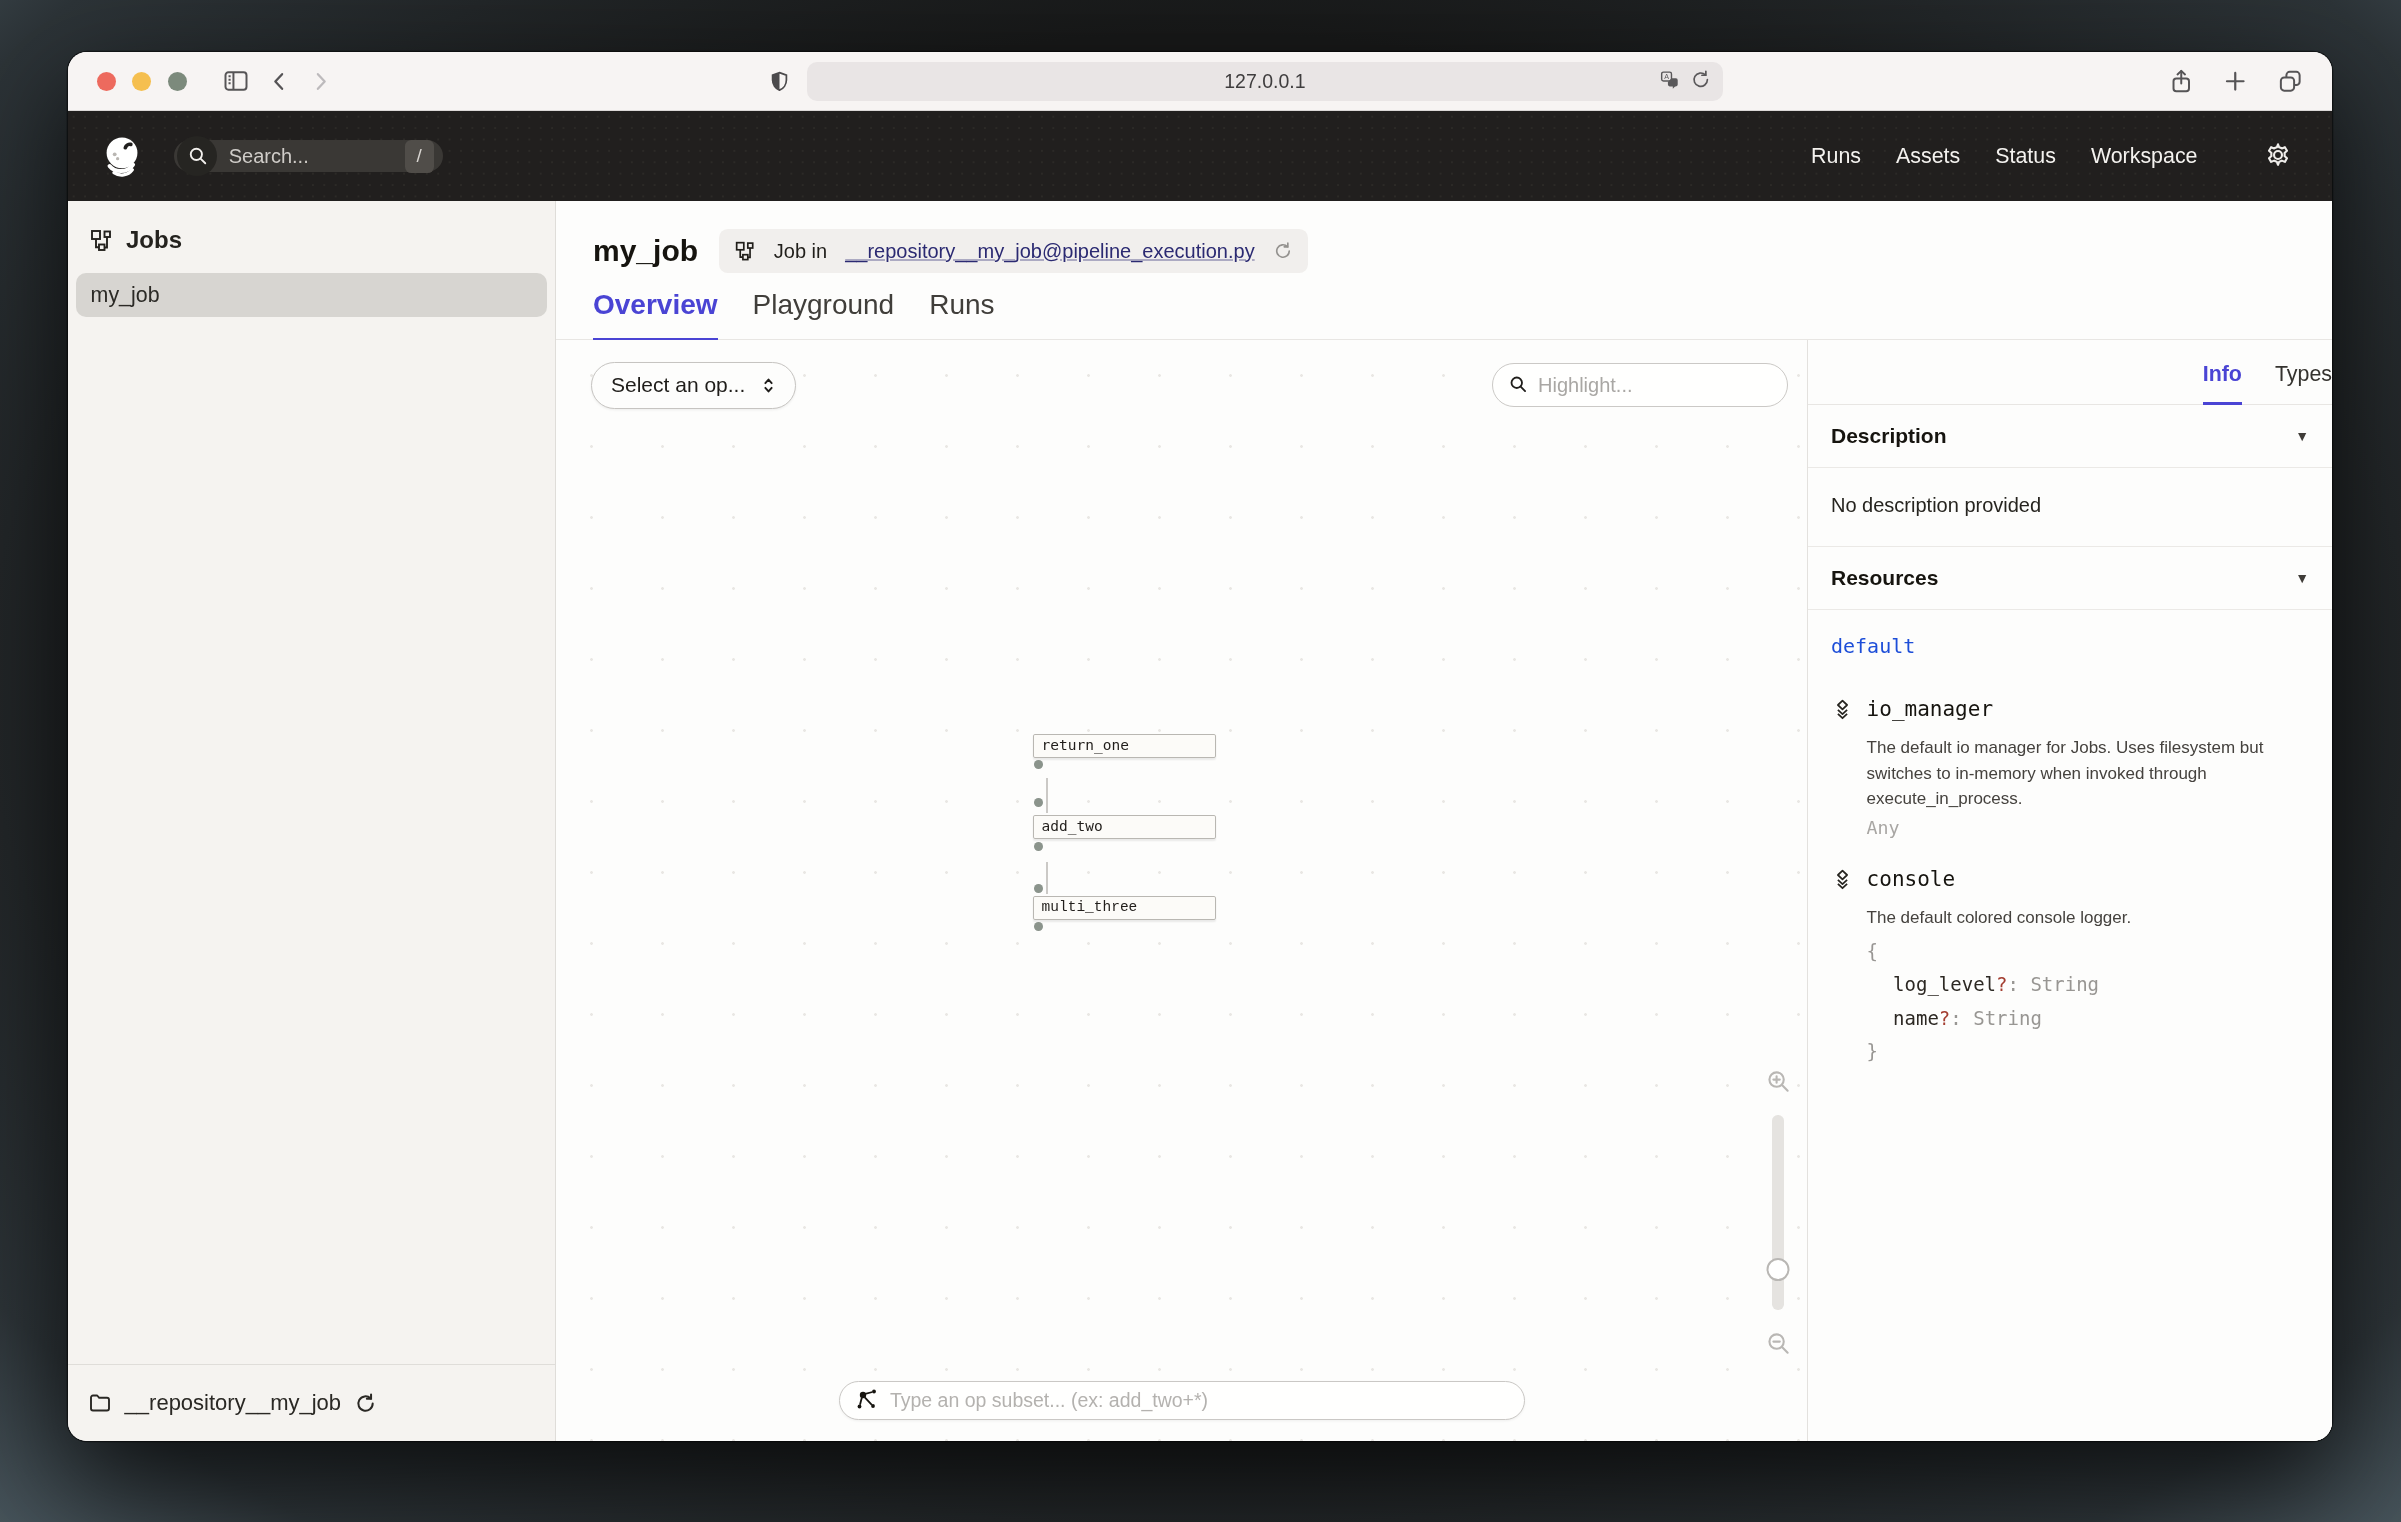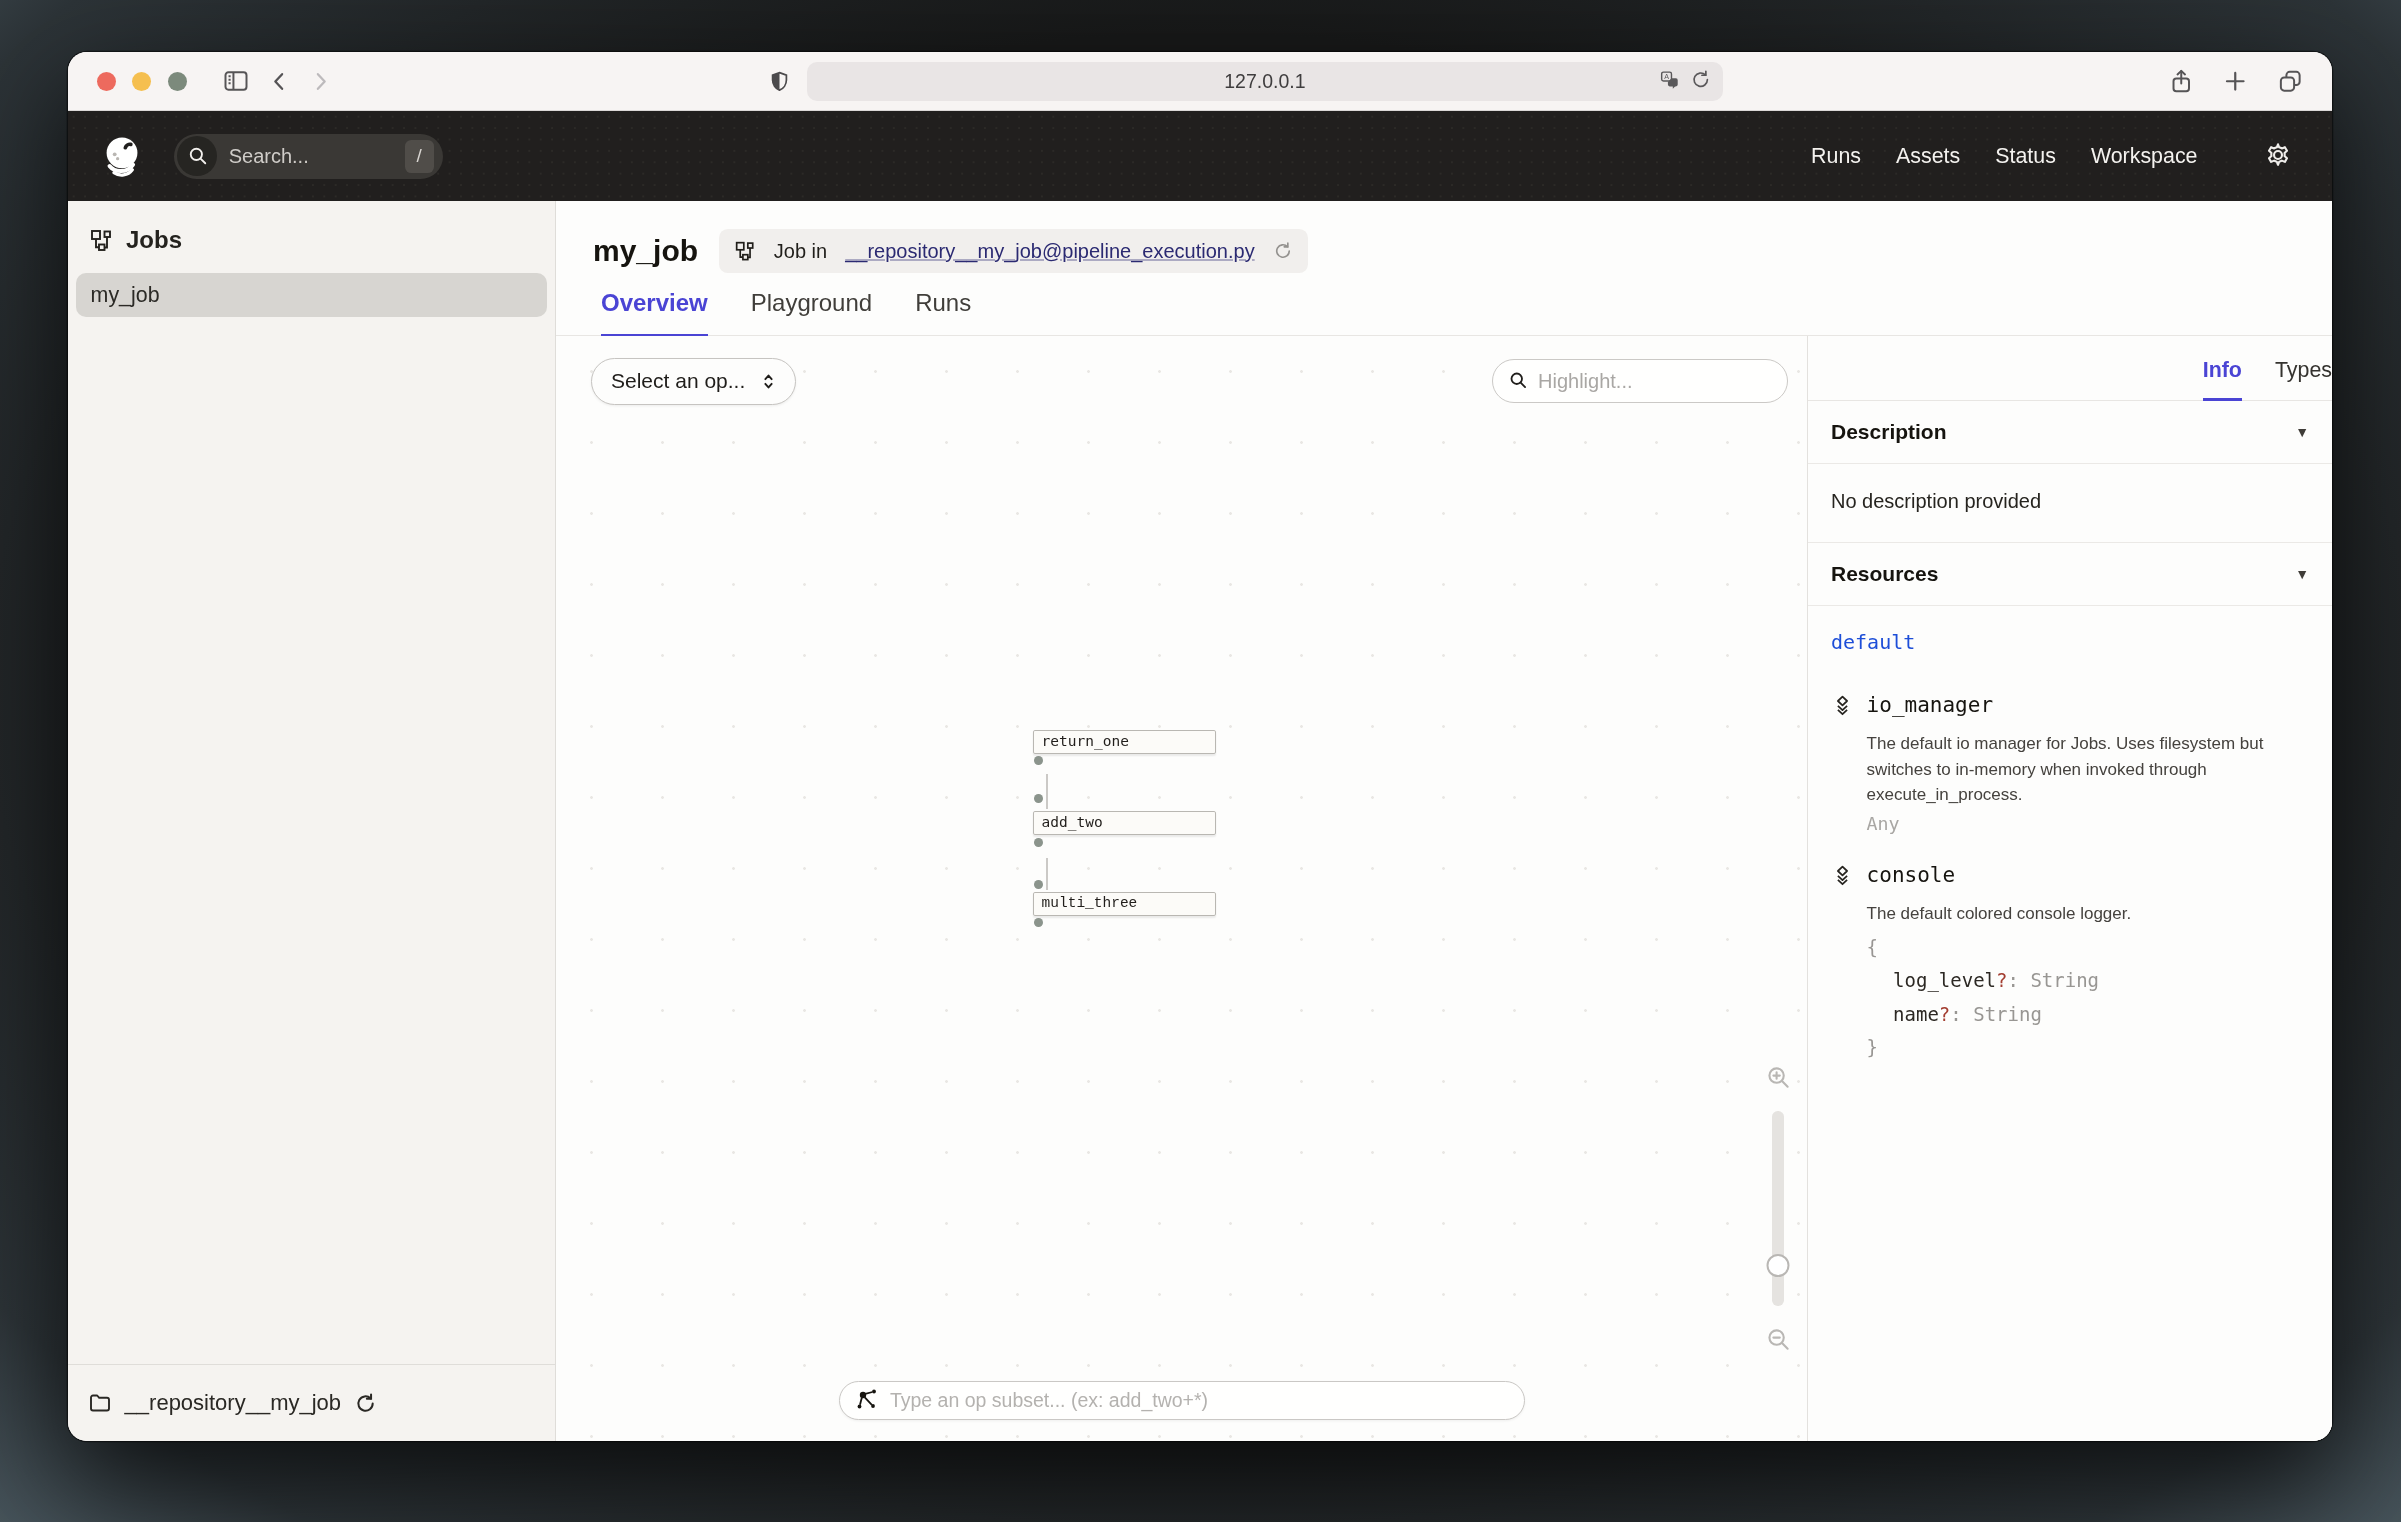--- a/index.html
+++ b/index.html
@@ -37,21 +37,21 @@
     display:flex;align-items:center;padding:0 14px;position:relative;}
   .url-text{flex:1;text-align:center;font-size:19.5px;color:#3f3d3e;border:none;background:transparent;
     font-family:"Liberation Sans",sans-serif;outline:none;}
   .url-icons{position:absolute;right:11.4px;display:flex;gap:10px;color:#5a585a;align-items:center;}
   .chrome-right{display:flex;gap:28px;align-items:center;color:#57555 7;margin-left:10px;color:#575557;}
   
   .dg-header{height:90px;background:var(--header-bg);flex:none;display:flex;align-items:center;
     padding:0 40px 0 32px;gap:26.5px;
     background-image:radial-gradient(circle,#2c2a27 0.9px,transparent 1px);background-size:11.4px 11.4px;}
   .dg-logo{width:47px;height:47px;flex:none;}
-  .dg-search{width:269px;height:45px;border-radius:25px;background:#3a3835;display:flex;align-items:center;
+  .dg-search{width:269px;height:32px;border-radius:25px;background:#3a3835;display:flex;align-items:center;
     padding:0 8.8px 0 3.8px;gap:11.4px;}
   .dg-search-circle{width:40px;height:40px;border-radius:50%;background:#262522;color:#f2f0ed;
     display:flex;align-items:center;justify-content:center;flex:none;}
   .dg-search input{flex:1;background:transparent;border:none;outline:none;color:#d6d3cf;font-size:20px;
     font-family:"Liberation Sans",sans-serif;min-width:0;}
   .dg-search input::placeholder{color:#cfccc8;opacity:1;}
   .slash-badge{width:29px;height:33px;border-radius:6.3px;background:#504d49;color:#d8d5d1;font-size:19px;
     display:flex;align-items:center;justify-content:center;flex:none;}
   .dg-spacer{flex:1;}
   .dg-nav{display:flex;align-items:center;gap:35px;margin-right:40px;}
@@ -71,22 +71,22 @@
     padding:16px 20px;gap:12.6px;color:#2a2824;font-size:22px;}
   
   .main-col{flex:1;display:flex;flex-direction:column;min-width:0;background:#fdfdfc;}
   .title-row{display:flex;align-items:center;gap:21.4px;padding:28px 0 16.4px 37px;}
   .page-title{font-size:30px;font-weight:bold;color:#16140f;}
   .job-tag{height:44px;background:#f1efed;border-radius:8.8px;display:flex;align-items:center;
     gap:18px;padding:0 15px;font-size:20px;color:#201e1a;}
   .job-tag .link{color:var(--link);text-decoration:underline;text-decoration-color:rgba(43,42,114,.35);}
   .job-tag .reload{color:#94928f;}
   .tabs-row{display:flex;gap:35px;padding-left:37px;border-bottom:1.3px solid #e8e6e3;}
-  .tab{font-size:24px;color:#403e3a;padding-bottom:16.4px;border-bottom:3.8px solid transparent;
-    margin-bottom:-1.3px;cursor:pointer;margin-left:8px;}
+  .tab{font-size:28px;color:#403e3a;padding-bottom:16.4px;border-bottom:3.8px solid transparent;
+    margin-bottom:-1.3px;cursor:pointer;}
   .tab.active{color:var(--accent);border-bottom-color:var(--accent);font-weight:bold;}
   .content-row{flex:1;display:flex;min-height:0;}
   
   .graph-pane{flex:1;position:relative;background:#fdfdfc;min-width:0;
     background-image:radial-gradient(circle,#e9e7e4 1.3px,transparent 1.5px);background-size:71px 71px;}
   .op-select{position:absolute;left:35px;top:21.4px;height:47px;border-radius:24px;border:1.3px solid #c6c4c1;
     background:#fdfdfc;display:flex;align-items:center;gap:14px;padding:0 16.4px 0 19px;font-size:21px;
     color:#1f1d1a;cursor:pointer;box-shadow:0 1.3px 2.5px rgba(0,0,0,.06);}
   .highlight-box{position:absolute;right:19px;top:23px;width:296px;height:44px;border-radius:23px;
     border:1.3px solid #cbc9c6;background:#fffffe;display:flex;align-items:center;gap:10px;padding:0 15px;}

